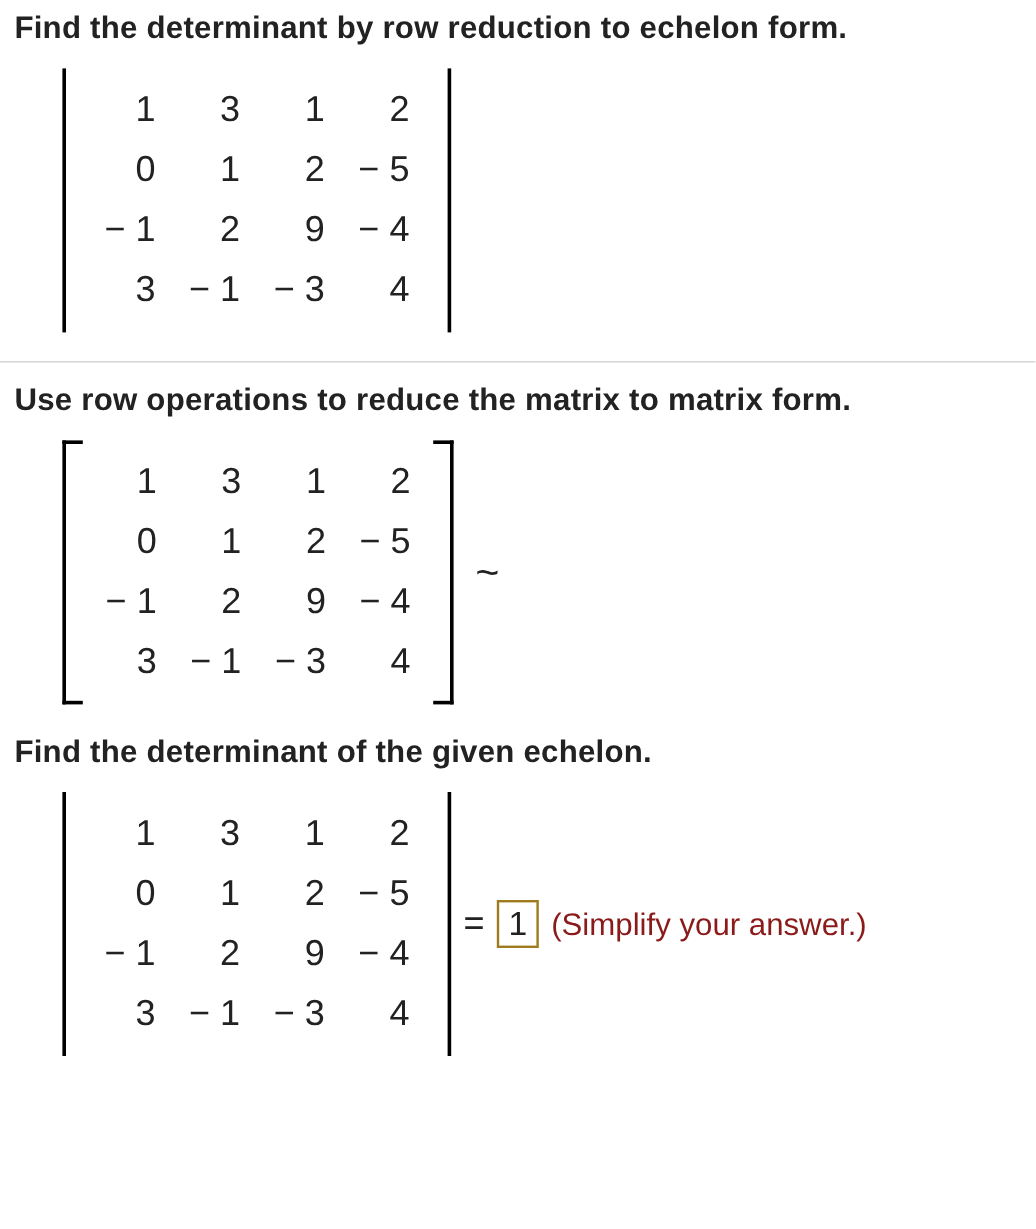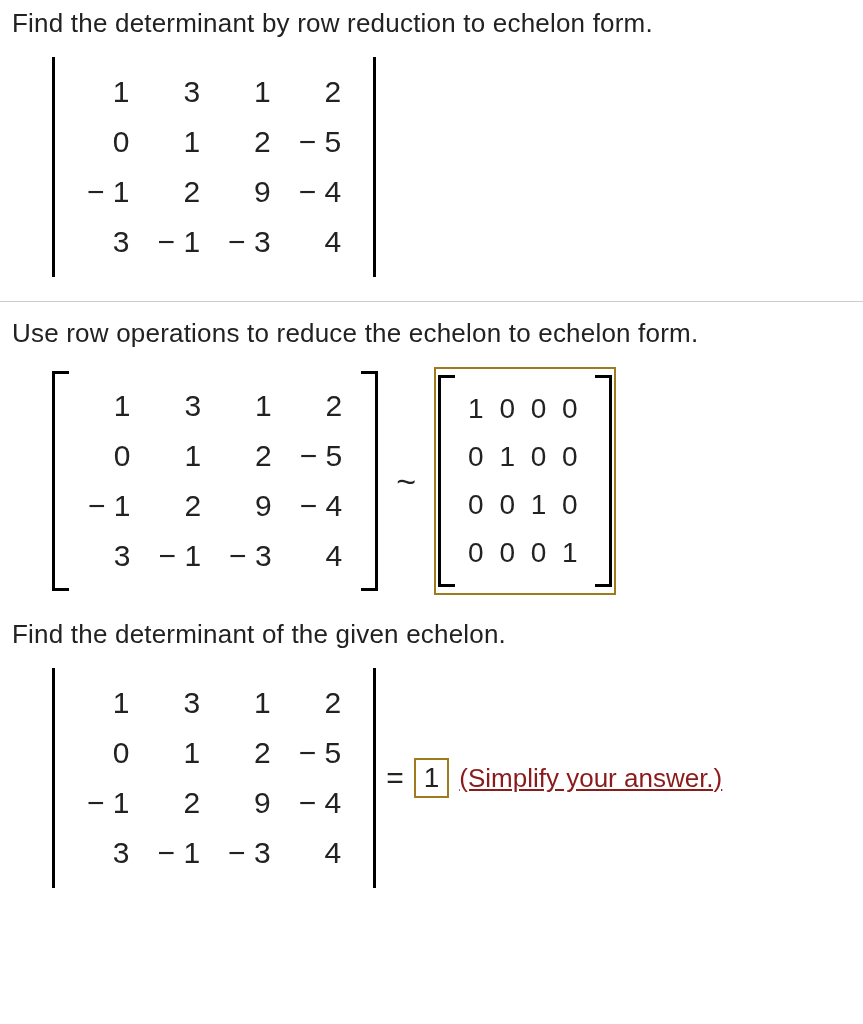--- a/index.html
+++ b/index.html
@@ -5,21 +5,21 @@
   * { box-sizing: border-box; }
   body {
     margin: 0;
     padding: 8px 12px;
     font-family: Arial, Helvetica, sans-serif;
     font-size: 26px;
     color: #222;
     width: 863px;
     background: #fff;
   }
-  .prompt { margin: 0 0 18px 0; letter-spacing: 0.2px; }
+  .prompt { margin: 0 0 18px 0; letter-spacing: 0.2px; font-weight: bold; }
   .hr {
     border: none;
     border-top: 1px solid #ccc;
     margin: 8px -12px 16px -12px;
   }
   .matrix-block { margin: 10px 0 24px 40px; }
   .det-wrap, .bracket-wrap {
     display: inline-block;
     vertical-align: middle;
   }
@@ -62,21 +62,21 @@
     margin: 10px 0 24px 40px;
     gap: 14px;
   }
   .tilde { font-size: 34px; padding: 0 4px; }
   .answer-box {
     display: inline-block;
     border: 2px solid #9e7b1e;
     padding: 6px 2px;
     vertical-align: middle;
   }
-  .accent { color: #8b1a1a; text-decoration: underline; }
+  .accent { color: #8b1a1a; }
   .input-box {
     display: inline-block;
     border: 2px solid #9e7b1e;
     padding: 2px 8px;
     font-size: 28px;
     vertical-align: middle;
     min-width: 18px;
     text-align: center;
   }
   .answer-line {
@@ -120,21 +120,21 @@
         <td>− 3</td>
         <td>4</td>
       </tr>
     </tbody>
       </table>
   </div>
 </div>
 
 <hr class="hr">
 
-<p class="prompt">Use row operations to reduce the echelon to echelon form.</p>
+<p class="prompt">Use row operations to reduce the matrix to matrix form.</p>
 
 <div class="row-op-line">
   <div class="bracket-wrap">
     <table class="mat">
       <tbody>
           <tr>
         <td>1</td>
         <td>3</td>
         <td>1</td>
         <td>2</td>
@@ -156,40 +156,20 @@
         <td>− 1</td>
         <td>− 3</td>
         <td>4</td>
       </tr>
     </tbody>
       </table>
   </div>
 
   <span class="tilde">~</span>
 
-  <div class="answer-box">
-    <div class="bracket-wrap">
-      <table class="mat tight">
-        <tbody>
-            <tr>
-              <td>1 0 0 0</td>
-            </tr>
-        <tr>
-              <td>0 1 0 0</td>
-            </tr>
-        <tr>
-              <td>0 0 1 0</td>
-            </tr>
-        <tr>
-              <td>0 0 0 1</td>
-            </tr>
-      </tbody>
-        </table>
-    </div>
-  </div>
 </div>
 
 <p class="prompt">Find the determinant of the given echelon.</p>
 
 <div class="answer-line">
   <div class="det-wrap">
     <table class="mat">
       <tbody>
           <tr>
         <td>1</td>

